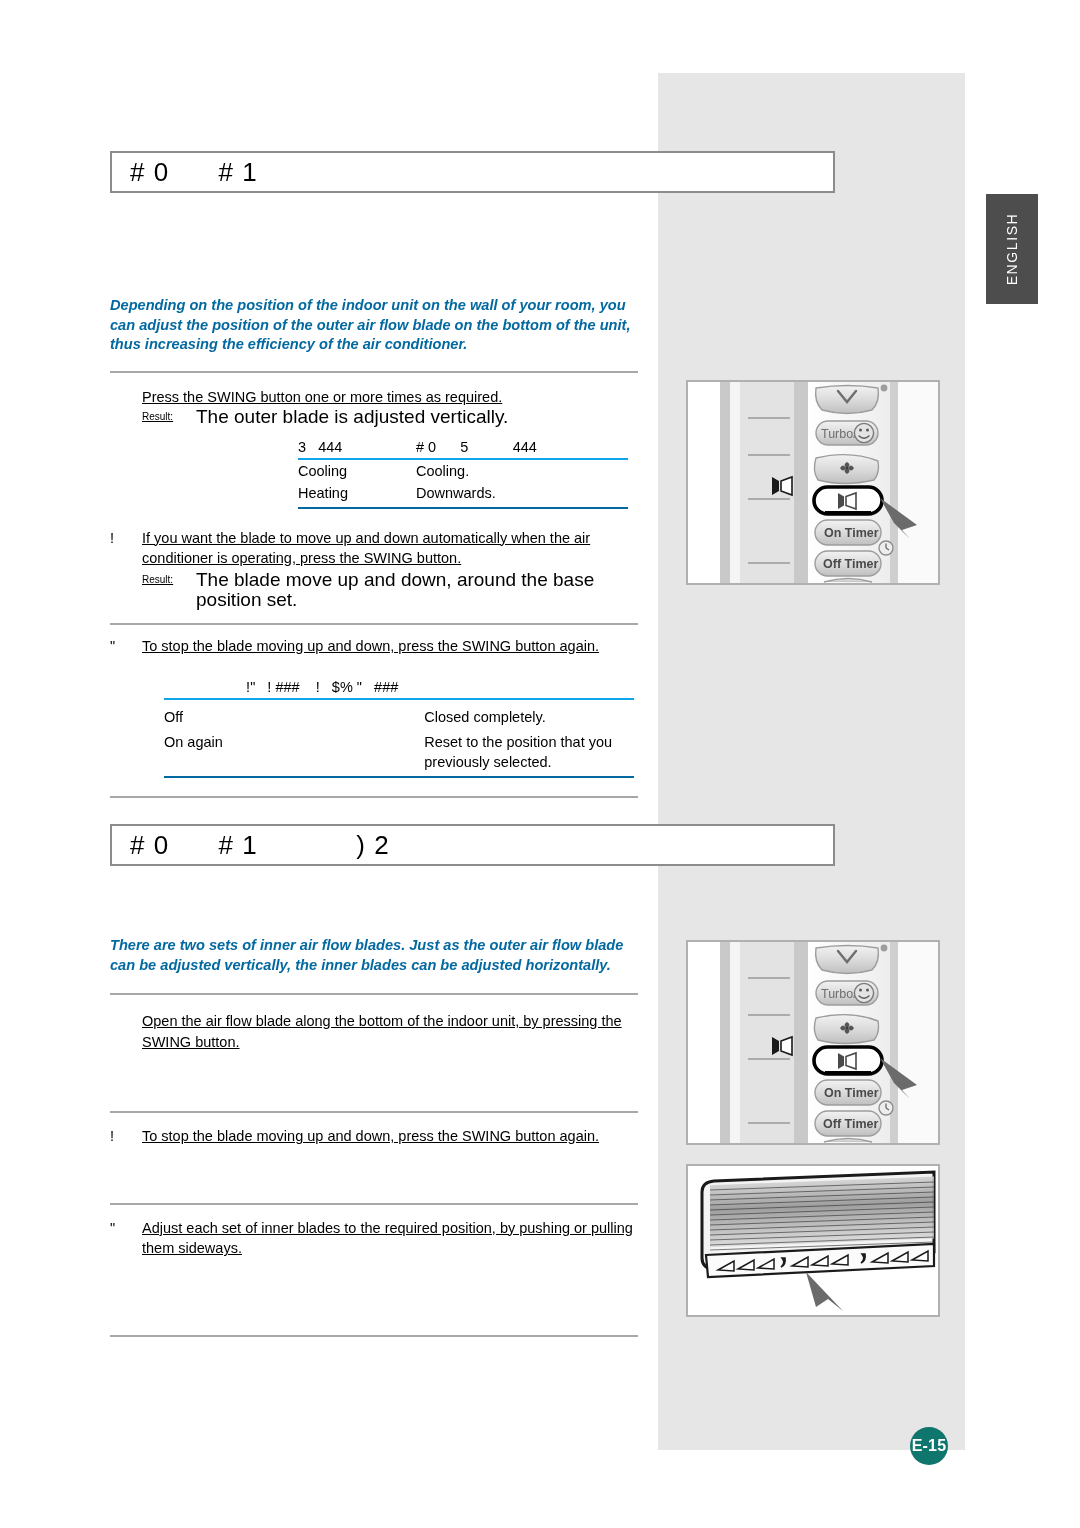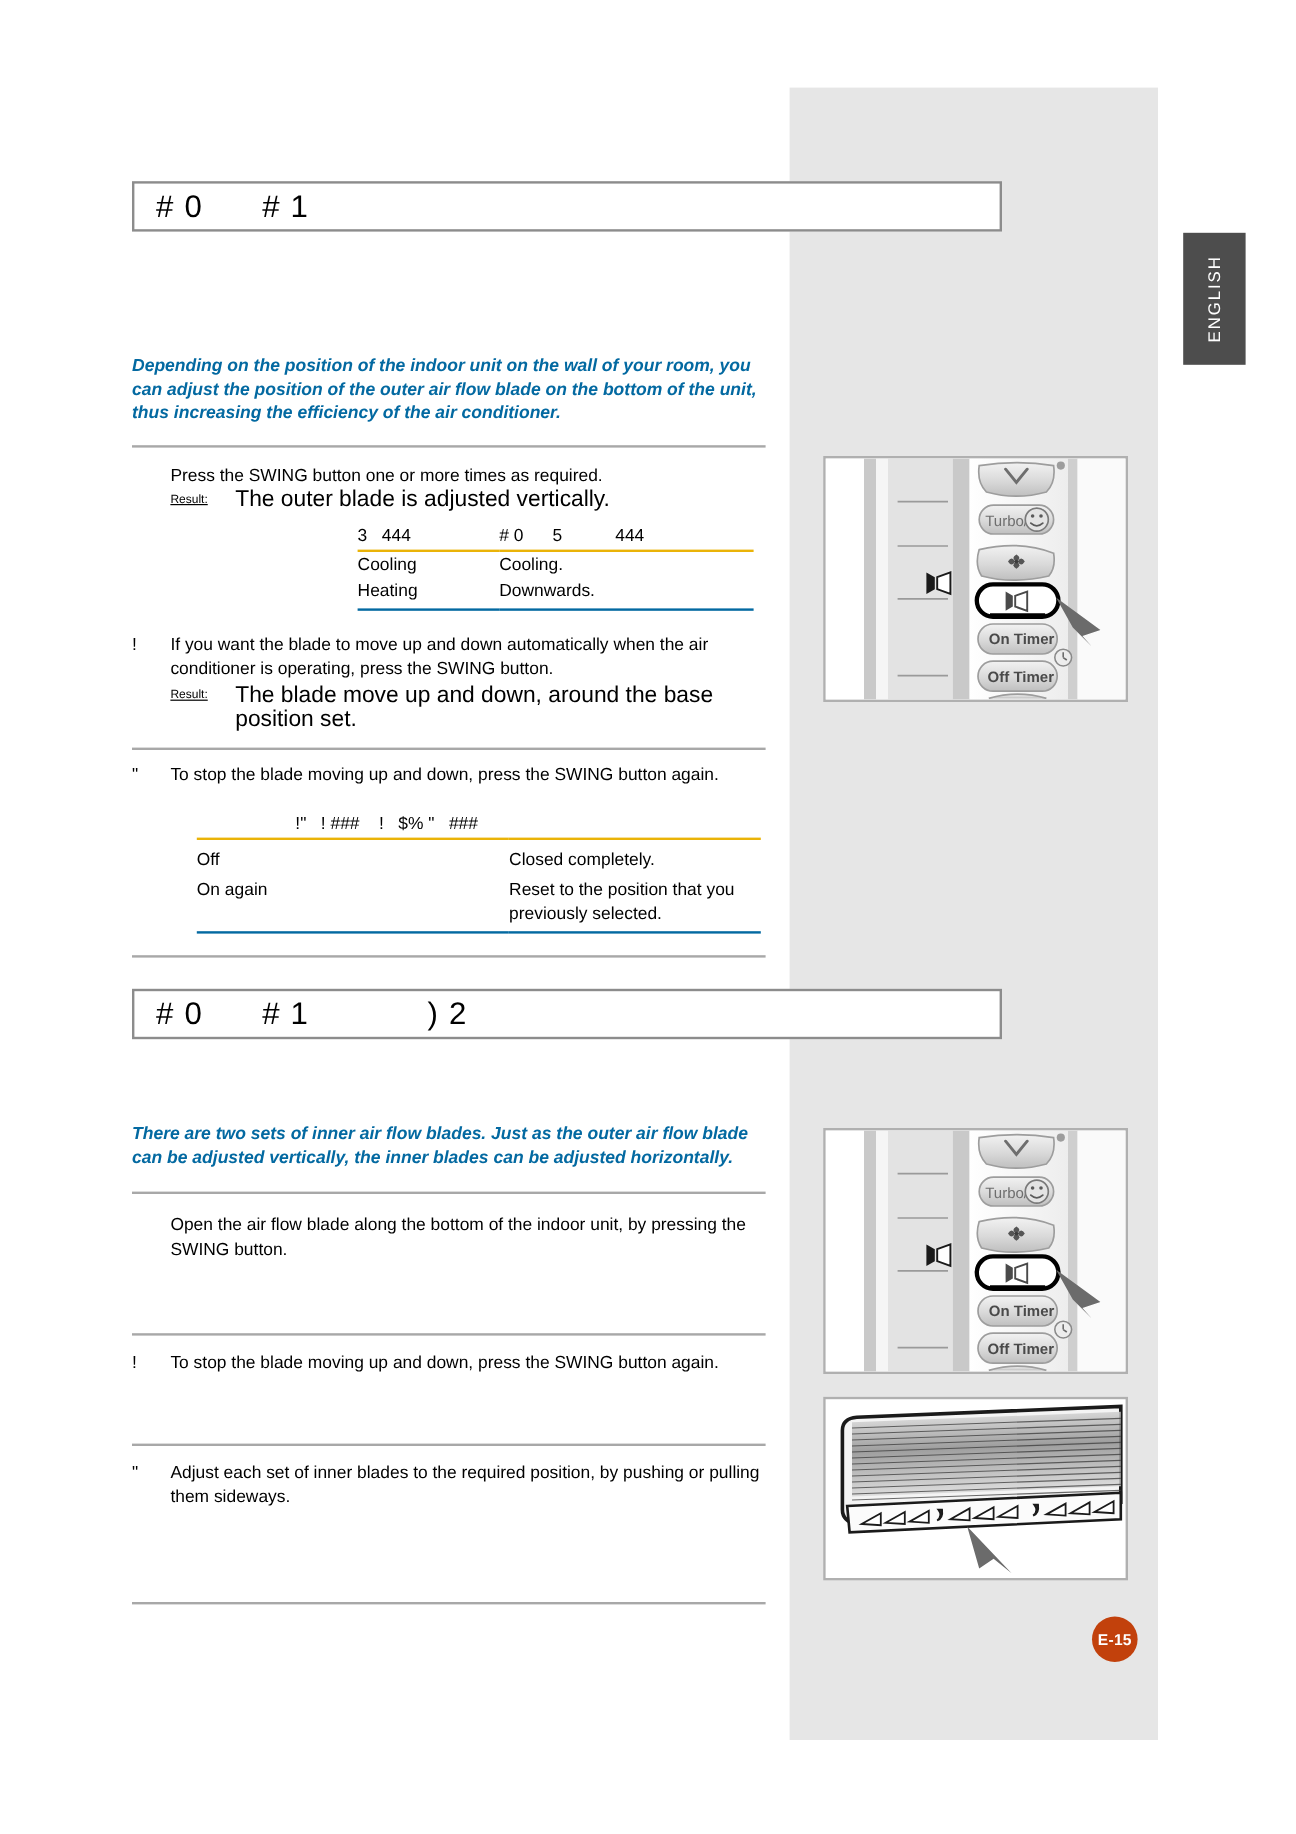--- a/index.html
+++ b/index.html
@@ -110,21 +110,21 @@
     font-size: 14.5px;
     line-height: 20.5px;
     color: #000000;
   }
   .step-body {
     flex: 1 1 auto;
     font-size: 14.5px;
     line-height: 20.5px;
     color: #000000;
   }
-  .step-body p { margin: 0; }
+  .step-body p { margin: 0; text-decoration: underline; }
 
   .result-line {
     display: flex;
     align-items: flex-start;
   }
   .result-label {
     text-decoration: underline;
     flex: 0 0 54px;
     font-size: 10px;
     line-height: 20.5px;
@@ -139,21 +139,21 @@
   table.datatable {
     border-collapse: collapse;
     font-size: 14.5px;
     color: #000000;
   }
   table.datatable th {
     font-weight: normal;
     text-align: left;
     padding: 1px 0 3px 0;
     white-space: pre;
-    border-bottom: 2px solid #eab308;
+    border-bottom: 2px solid #0ea5e9;
   }
   table.datatable td {
     padding: 1px 0 1px 0;
     vertical-align: top;
     line-height: 20px;
   }
   table.datatable.bordered-bottom tr.last td {
     border-bottom: 2px solid #0369a1;
     padding-bottom: 4px;
   }
@@ -182,30 +182,30 @@
     overflow: hidden;
   }
   #illus-remote-1 { left: 686px; top: 380px;  width: 254px; height: 205px; }
   #illus-remote-2 { left: 686px; top: 940px;  width: 254px; height: 205px; }
   #illus-unit     { left: 686px; top: 1164px; width: 254px; height: 153px; }
 
   
   .page-badge {
     position: absolute;
     left: 910px;
-    top: 1347px;
+    top: 1427px;
     width: 38px;
     height: 38px;
     border-radius: 50%;
-    background: #c2410c;
+    background: #0f766e;
     color: #ffffff;
     display: flex;
     align-items: center;
     justify-content: center;
-    font-size: 13px;
+    font-size: 16px;
     font-weight: bold;
     letter-spacing: 0.2px;
     font-family: "Liberation Sans", sans-serif;
   }
 </style>
 </head>
 <body>
 
 <div class="page">
 

